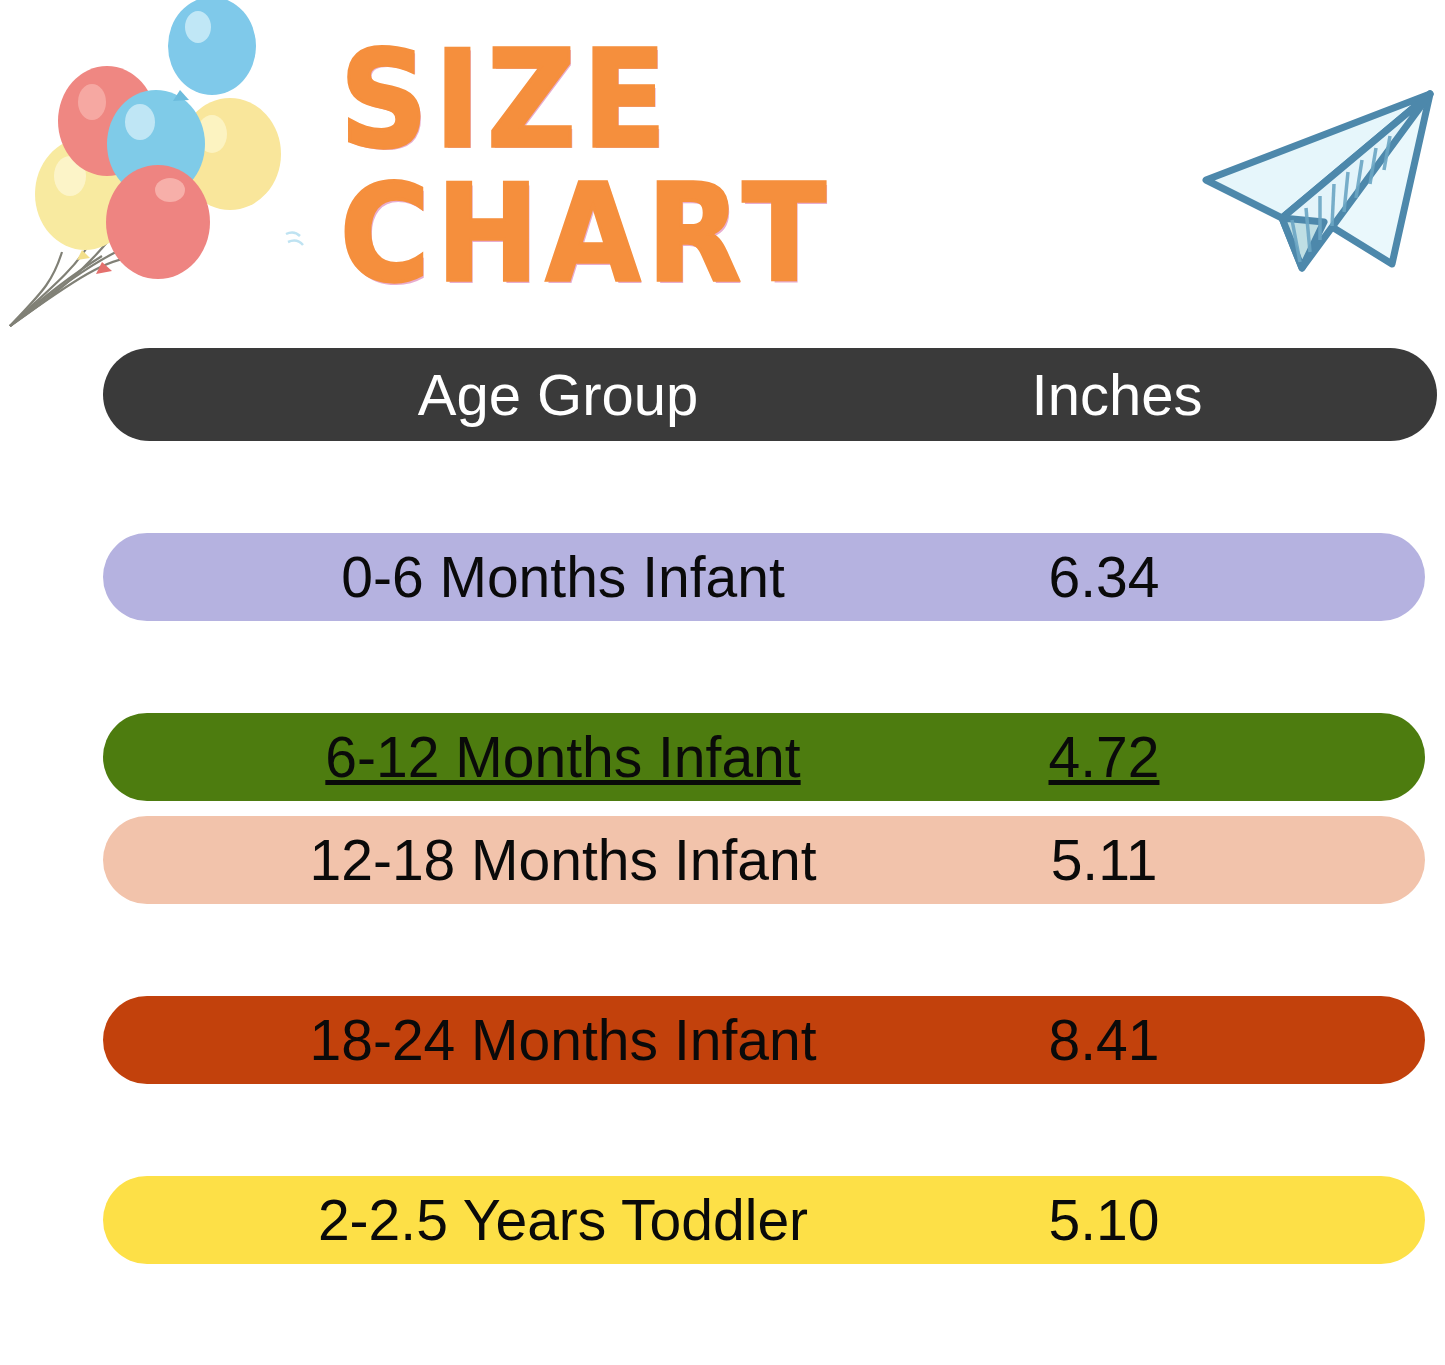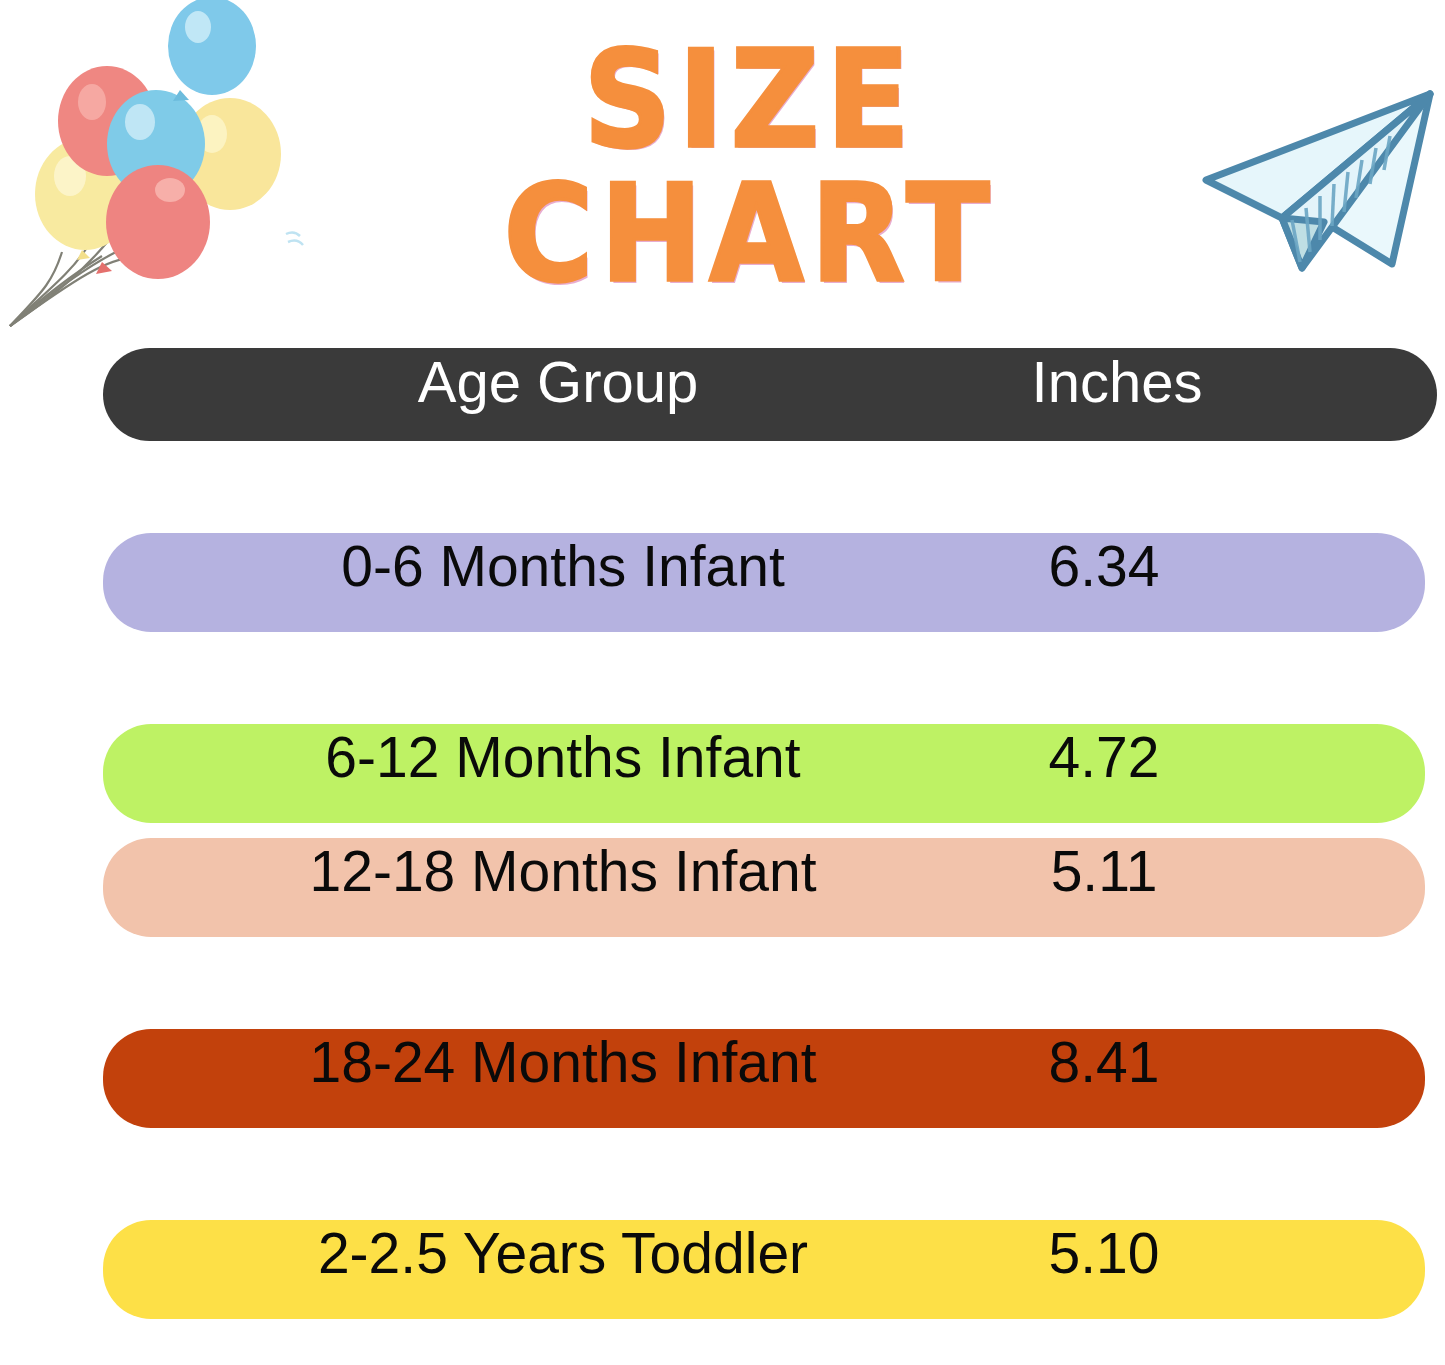--- a/index.html
+++ b/index.html
@@ -39,21 +39,20 @@
   
   .title-wrap {
     position: absolute;
     left: 340px;
     top: 92px;
     width: 820px;
     height: 150px;
     display: flex;
     align-items: center;
     justify-content: center;
-    text-align: center;
   }
   .title {
     font-family: "DejaVu Sans", sans-serif;
     font-weight: 700;
     font-size: 122px;
     letter-spacing: 7px;
     color: #f58f3d;
     line-height: 1;
     -webkit-text-stroke: 3px #f58f3d;
     text-shadow:
@@ -65,20 +64,21 @@
   
   .table {
     position: absolute;
     left: 0;
     top: 348px;
     width: 1445px;
   }
   .row {
     position: relative;
     display: flex;
+    align-items: center;
     border-radius: 48px;
     box-sizing: border-box;
   }
   .row .col-age {
     flex: 0 0 790px;
     text-align: center;
     box-sizing: border-box;
     padding-left: 130px;
   }
   .row .col-inch {
@@ -97,21 +97,21 @@
     color: #ffffff;
     font-size: 58px;
   }
   .header-row .col-age { padding-left: 120px; }
   .header-row .col-inch { padding-right: 96px; }
 
   
   .data-row {
     margin-left: 103px;
     width: 1322px;
-    height: 99px;
+    height: 88px;
     color: #0a0a0a;
     font-size: 57px;
     margin-top: 92px;
   }
   .data-row .lbl, .data-row .val { white-space: nowrap; }
 </style>
 </head>
 <body>
 
 <div class="page">
@@ -184,21 +184,21 @@
     <div class="row header-row" style="background: rgb(58, 58, 58); color: rgb(255, 255, 255);">
       <div class="col-age">Age Group</div>
       <div class="col-inch">Inches</div>
     </div>
 
     <div class="row data-row" style="background: rgb(181, 178, 224);">
       <div class="col-age"><span class="lbl">0-6 Months Infant</span></div>
       <div class="col-inch"><span class="val">6.34</span></div>
     </div>
 
-    <div class="row data-row" style="background: #bef264;">
+    <div class="row data-row" style="background: #4d7c0f; text-decoration: underline;">
       <div class="col-age"><span class="lbl">6-12 Months Infant</span></div>
       <div class="col-inch"><span class="val">4.72</span></div>
     </div>
 
     <div class="row data-row" style="background: rgb(242, 195, 171); margin-top: 15px;">
       <div class="col-age"><span class="lbl">12-18 Months Infant</span></div>
       <div class="col-inch"><span class="val">5.11</span></div>
     </div>
 
     <div class="row data-row" style="background: #c2410c;">

